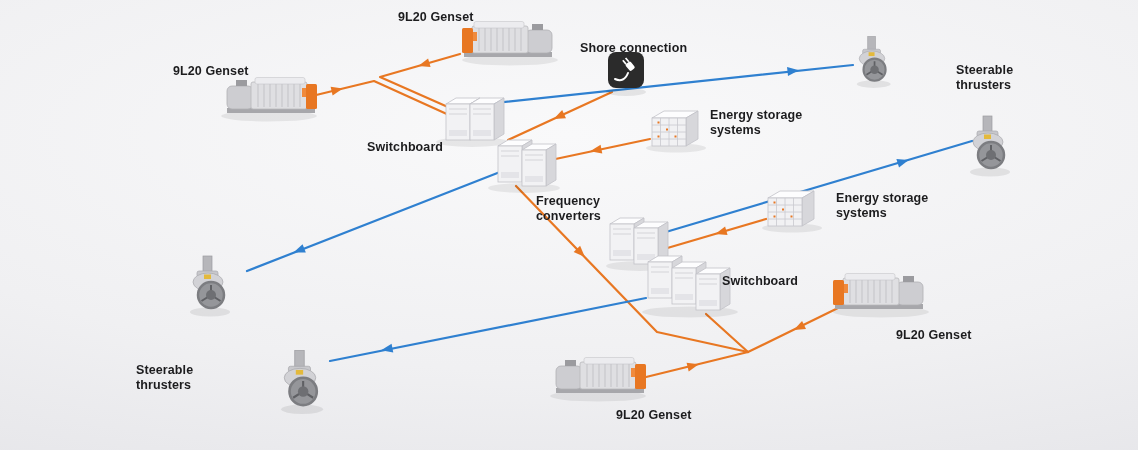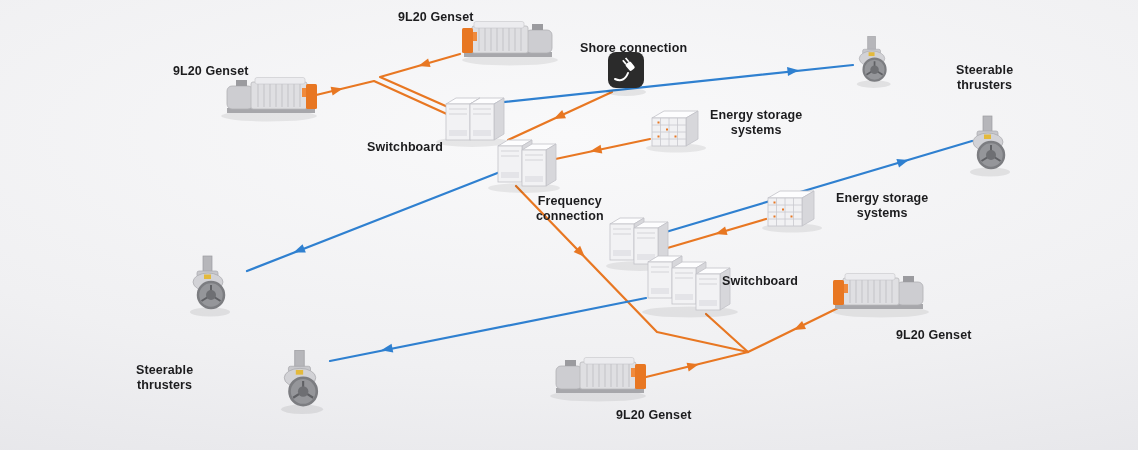--- a/index.html
+++ b/index.html
@@ -15,21 +15,20 @@
   }
   .stage svg{position:absolute;left:0;top:0;}
   .label{
     position:absolute;
     font-weight:700;
     font-size:12.5px;
     line-height:1.22;
     color:#1c1c1e;
     white-space:pre-line;
     letter-spacing:.1px;
-    text-align:center;
   }
 </style>
 </head>
 <body>
 
 <div class="stage">
 
   <svg width="1138" height="450" viewBox="0 0 1138 450">
     <defs>
 
@@ -185,21 +184,21 @@
 
   <div class="label" style="left:398px;top:10px">9L20 Genset</div>
   <div class="label" style="left:173px;top:64px">9L20 Genset</div>
   <div class="label" style="left:580px;top:41px">Shore connection</div>
   <div class="label" style="left:956px;top:63px">Steerable
 thrusters</div>
   <div class="label" style="left:367px;top:140px">Switchboard</div>
   <div class="label" style="left:710px;top:108px">Energy storage
 systems</div>
   <div class="label" style="left:536px;top:194px">Frequency
-connection</div>
+converters</div>
   <div class="label" style="left:836px;top:191px">Energy storage
 systems</div>
   <div class="label" style="left:722px;top:274px">Switchboard</div>
   <div class="label" style="left:896px;top:328px">9L20 Genset</div>
   <div class="label" style="left:616px;top:408px">9L20 Genset</div>
   <div class="label" style="left:136px;top:363px">Steerable
 thrusters</div>
 
 </div>
 

